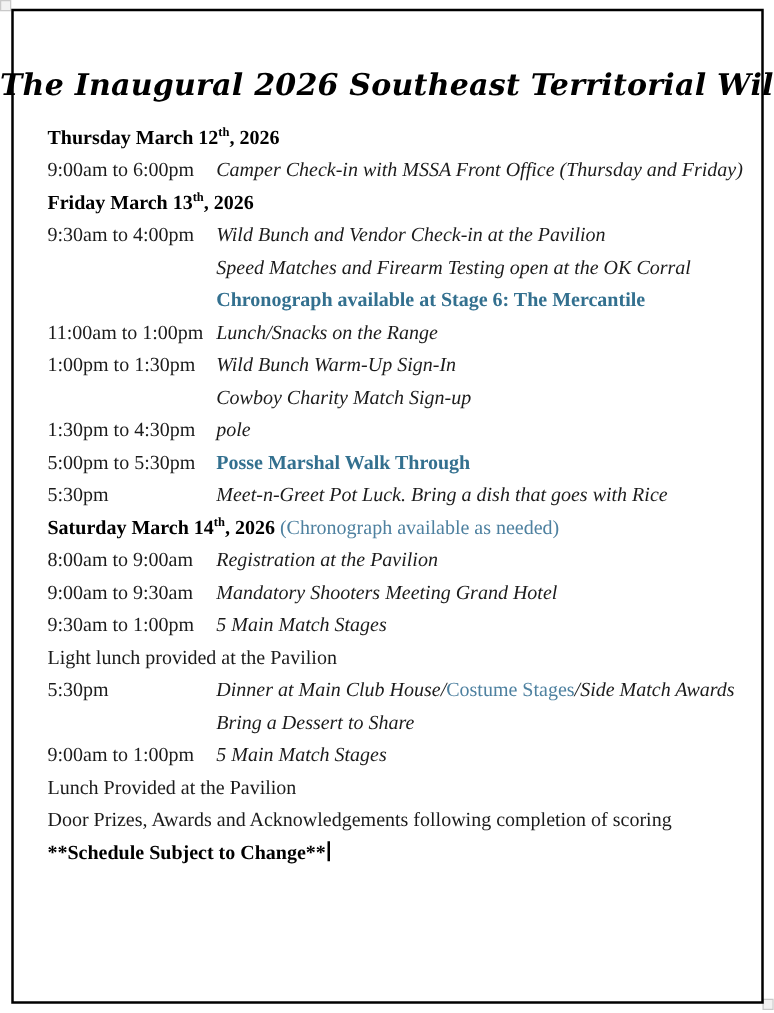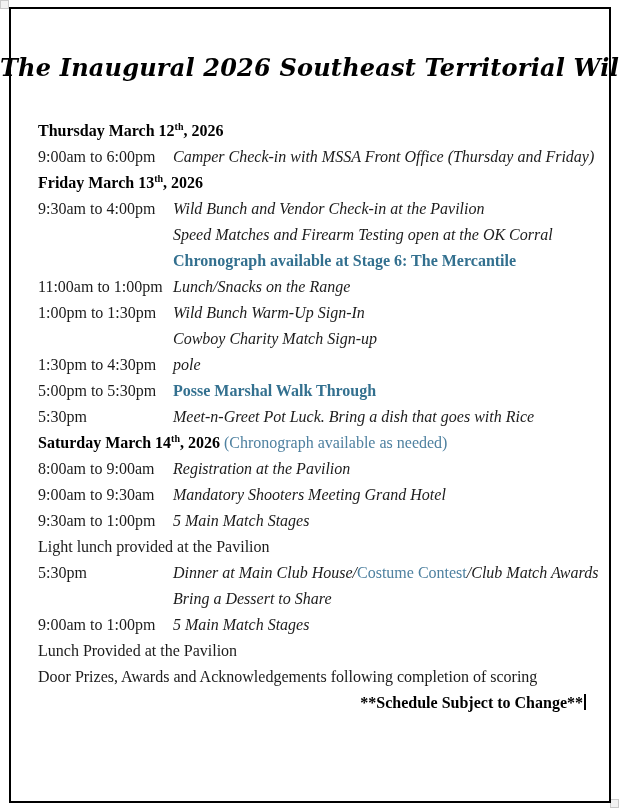--- a/index.html
+++ b/index.html
@@ -28,37 +28,37 @@
     text-align:center;
     font-family:"DejaVu Serif","Liberation Serif",serif;
     font-style:italic;
     font-weight:bold;
     font-size:24px;
     letter-spacing:0.2px;
     white-space:nowrap;
     color:#000;
   }
   .content{
-    position:absolute;top:120px;left:38px;width:548px;
+    position:absolute;top:100px;left:38px;width:548px;
     font-size:16px;line-height:21px;
   }
   .row{margin:0 0 5px 0;}
   .row.event{display:flex;margin:0;justify-content:center;}
   .time{width:135px;flex:none;white-space:nowrap;}
   .desc{flex:1;min-width:0;}
   .desc p{margin:0 0 5px 0;white-space:nowrap;}
   .row.day{font-weight:bold;white-space:nowrap;color:#000;}
   .row.day sup{font-size:10px;line-height:0;}
   .day-note{font-weight:normal;color:var(--teal);}
   .seg.n{color:var(--ink);font-style:italic;}
   .seg.t{color:var(--teal);}
   .seg.tb{color:var(--teal-dark);font-weight:bold;}
   .row.plain{white-space:nowrap;}
   .footer-row{
-    text-align:right;
+    text-align:left;
     font-weight:bold;
     color:#000;
     white-space:nowrap;
   }
   .caret{
     display:inline-block;
     width:2px;height:16px;
     background:#000;
     vertical-align:-2px;
     margin-left:1px;
@@ -145,21 +145,21 @@
         <div class="row event">
           <div class="time">9:30am to 1:00pm</div>
           <div class="desc">
             <p class="line"><span class="seg n">5 Main Match Stages</span></p>
           </div>
         </div>
         <div class="row plain">Light lunch provided at the Pavilion</div>
         <div class="row event">
           <div class="time">5:30pm</div>
           <div class="desc">
-            <p class="line"><span class="seg n">Dinner at Main Club House/</span><span class="seg t">Costume Contest</span><span class="seg n">/Club Match Awards</span></p>
+            <p class="line"><span class="seg n">Dinner at Main Club House/</span><span class="seg t">Costume Stages</span><span class="seg n">/Side Match Awards</span></p>
             <p class="line"><span class="seg n">Bring a Dessert to Share</span></p>
           </div>
         </div>
         <div class="row event">
           <div class="time">9:00am to 1:00pm</div>
           <div class="desc">
             <p class="line"><span class="seg n">5 Main Match Stages</span></p>
           </div>
         </div>
         <div class="row plain">Lunch Provided at the Pavilion</div>

